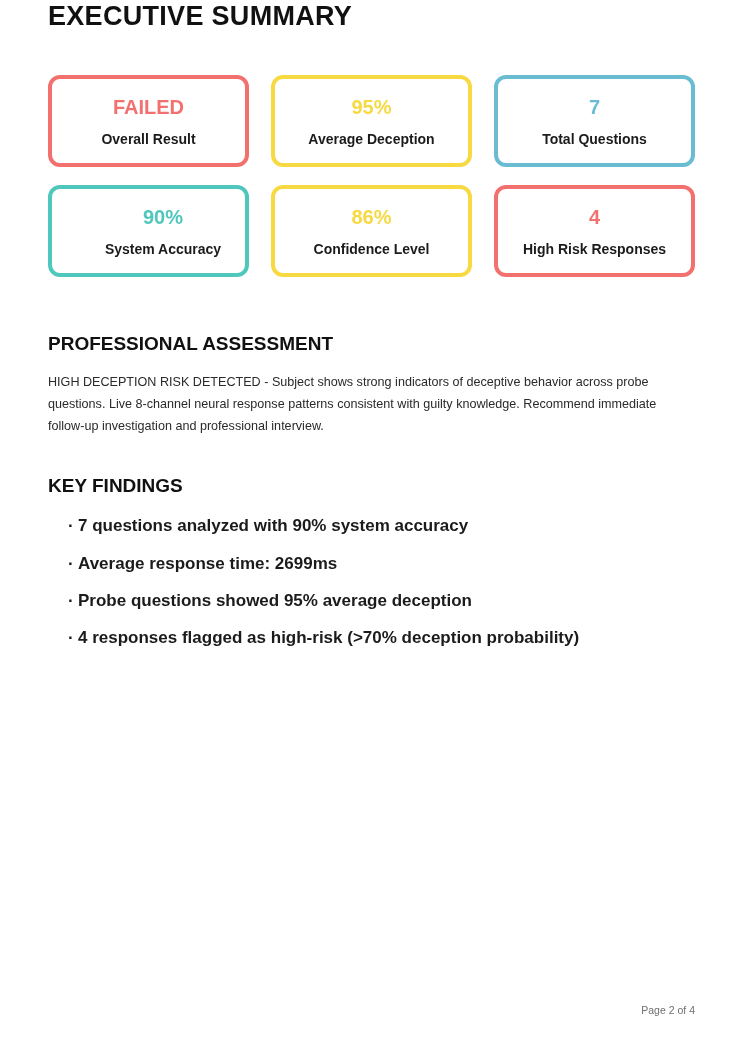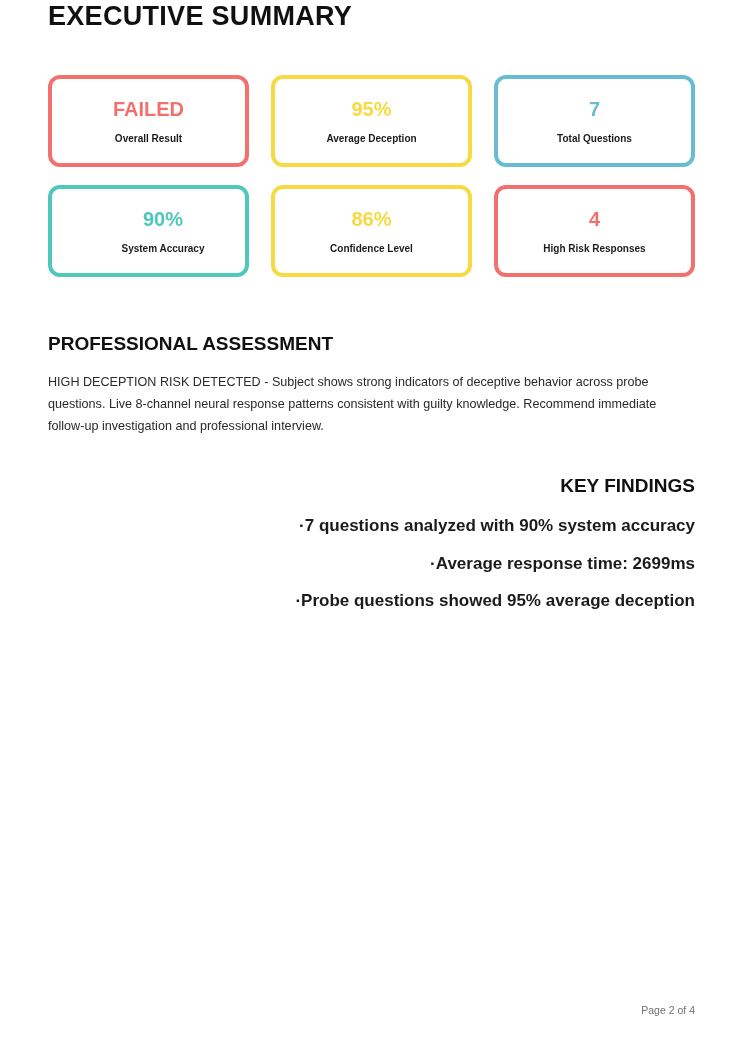--- a/index.html
+++ b/index.html
@@ -48,21 +48,21 @@
     align-items: center;
     justify-content: center;
   }
   .stat-value {
     font-size: 20px;
     font-weight: bold;
     line-height: 1.1;
     margin-bottom: 13px;
   }
   .stat-label {
-    font-size: 10px;
+    font-size: 14px;
     font-weight: bold;
     color: #1b1b1b;
     text-align: center;
   }
   .section-heading {
     font-size: 19px;
     font-weight: bold;
     color: #111111;
     margin: 0;
     padding-top: 0;
@@ -72,21 +72,20 @@
   }
   .assessment-text {
     font-size: 12.6px;
     line-height: 1.75;
     color: #2a2a2a;
     margin-top: 16px;
     max-width: 650px;
   }
   .findings-block {
     margin-top: 38px;
-    text-align: right;
   }
   .findings-list {
     list-style: none;
     margin: 18px 0 0 0;
     padding: 0 0 0 20px;
   }
   .findings-list li {
     font-size: 17px;
     font-weight: bold;
     color: #1b1b1b;
@@ -151,18 +150,19 @@
     <h2 class="section-heading">PROFESSIONAL ASSESSMENT</h2>
     <p class="assessment-text">HIGH DECEPTION RISK DETECTED - Subject shows strong indicators of deceptive behavior across probe questions. Live 8-channel neural response patterns consistent with guilty knowledge. Recommend immediate follow-up investigation and professional interview.</p>
   </div>
 
   <div class="findings-block">
     <h2 class="section-heading">KEY FINDINGS</h2>
     <ul class="findings-list">
       <li><span class="bullet">·</span><span>7 questions analyzed with 90% system accuracy</span></li>
       <li><span class="bullet">·</span><span>Average response time: 2699ms</span></li>
       <li><span class="bullet">·</span><span>Probe questions showed 95% average deception</span></li>
+      <li><span class="bullet">·</span><span>4 responses flagged as high-risk (&gt;70% deception probability)</span></li>
     </ul>
   </div>
 
   <div class="page-footer">Page 2 of 4</div>
 
 </div>
 
 </body></html>

